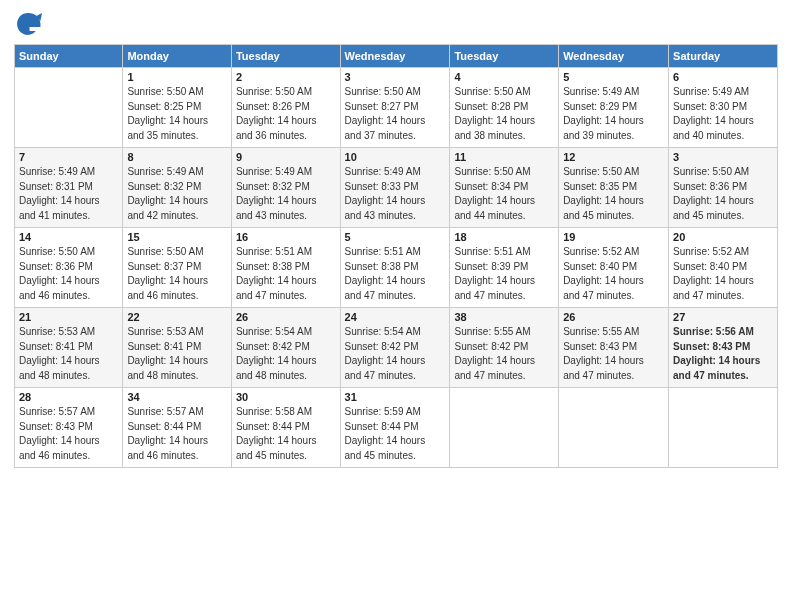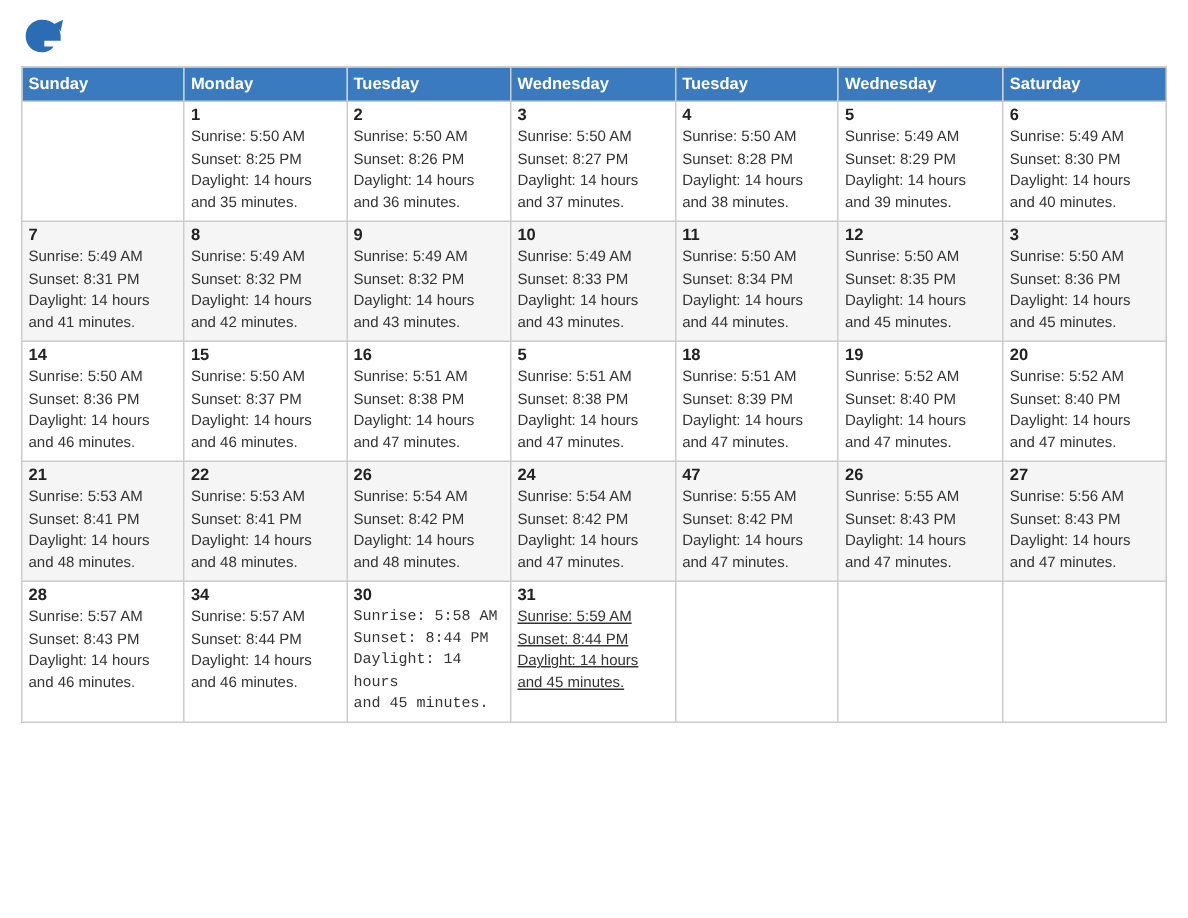--- a/index.html
+++ b/index.html
@@ -303,36 +303,36 @@
 and 48 minutes.</div>
           </td>
           <td>
             <div class="day-num">24</div>
             <div class="day-info" style="white-space: pre-line;">Sunrise: 5:54 AM
 Sunset: 8:42 PM
 Daylight: 14 hours
 and 47 minutes.</div>
           </td>
           <td>
-            <div class="day-num">47</div>
+            <div class="day-num">38</div>
             <div class="day-info" style="white-space: pre-line;">Sunrise: 5:55 AM
 Sunset: 8:42 PM
 Daylight: 14 hours
 and 47 minutes.</div>
           </td>
           <td>
             <div class="day-num">26</div>
             <div class="day-info" style="white-space: pre-line;">Sunrise: 5:55 AM
 Sunset: 8:43 PM
 Daylight: 14 hours
 and 47 minutes.</div>
           </td>
           <td>
             <div class="day-num">27</div>
-            <div class="day-info" style="white-space: pre-line;">Sunrise: 5:56 AM
+            <div class="day-info" style="white-space: pre-line; font-weight: bold;">Sunrise: 5:56 AM
 Sunset: 8:43 PM
 Daylight: 14 hours
 and 47 minutes.</div>
           </td>
         </tr>
         <tr>
           <td>
             <div class="day-num">28</div>
             <div class="day-info" style="white-space: pre-line;">Sunrise: 5:57 AM
 Sunset: 8:43 PM
@@ -341,28 +341,28 @@
           </td>
           <td>
             <div class="day-num">34</div>
             <div class="day-info" style="white-space: pre-line;">Sunrise: 5:57 AM
 Sunset: 8:44 PM
 Daylight: 14 hours
 and 46 minutes.</div>
           </td>
           <td>
             <div class="day-num">30</div>
-            <div class="day-info" style="white-space: pre-line; font-family: Liberation Mono, monospace;">Sunrise: 5:58 AM
+            <div class="day-info" style="white-space: pre-line;">Sunrise: 5:58 AM
 Sunset: 8:44 PM
 Daylight: 14 hours
 and 45 minutes.</div>
           </td>
           <td>
             <div class="day-num">31</div>
-            <div class="day-info" style="white-space: pre-line; text-decoration: underline;">Sunrise: 5:59 AM
+            <div class="day-info" style="white-space: pre-line;">Sunrise: 5:59 AM
 Sunset: 8:44 PM
 Daylight: 14 hours
 and 45 minutes.</div>
           </td>
           <td class="empty"></td>
           <td class="empty"></td>
           <td class="empty"></td>
         </tr>
       </tbody>
   </table>

